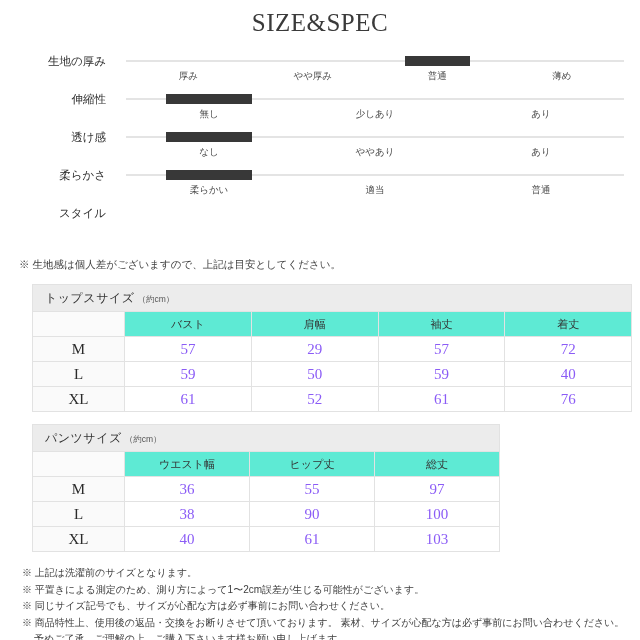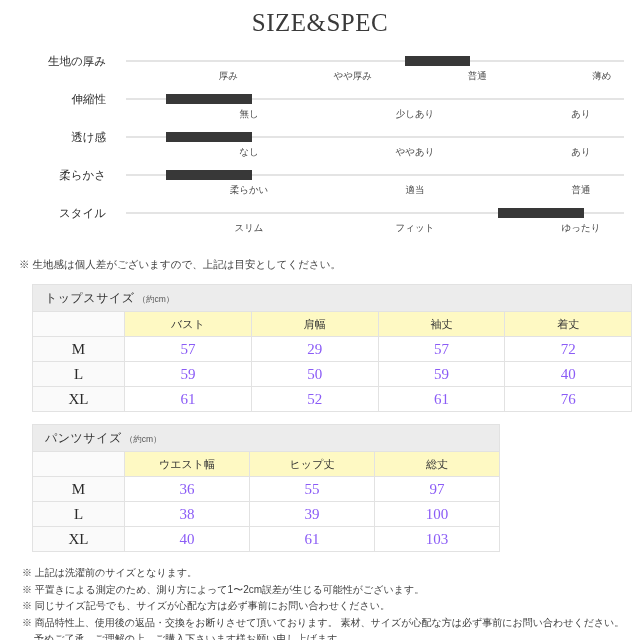--- a/index.html
+++ b/index.html
@@ -77,21 +77,20 @@
     margin-top: 2px;
   }
   .spec-tick {
     position: absolute;
     top: 0;
     text-align: center;
     font-size: 9.5px;
     color: #4a4a4a;
     transform: translateX(-50%);
     white-space: nowrap;
-    margin-left: 40px;
   }
 
   .note-line {
     margin-top: 14px;
     padding-left: 19px;
     font-size: 10.5px;
     color: #3d3d3d;
   }
 
   
@@ -122,21 +121,21 @@
     color: #333333;
     letter-spacing: 0.5px;
   }
   .tbl-caption .unit {
     font-size: 8.5px;
     color: #555555;
     letter-spacing: 0;
     margin-left: 3px;
   }
   .col-head {
-    background: #fef9c3;
+    background: #5eead4;
     font-family: Liberation Mono, monospace;
     font-size: 11px;
     color: #333333;
     font-weight: 400;
   }
   .size-cell {
     background: #fafafa;
     font-size: 15px;
     color: #2b2b2b;
   }
@@ -221,31 +220,20 @@
           </div>
           <div class="spec-ticks">
             <div class="spec-tick" style="left: 16.6667%;">柔らかい</div>
             <div class="spec-tick" style="left: 50%;">適当</div>
             <div class="spec-tick" style="left: 83.3333%;">普通</div>
           </div>
         </div>
       </div>
       <div class="spec-row">
         <div class="spec-label">スタイル</div>
-        <div class="spec-track-wrap">
-          <div class="spec-track">
-            <div class="spec-line" style="background: rgb(228, 228, 228);"></div>
-            <div class="spec-marker" style="background: rgb(56, 56, 56); left: 74.6667%; width: 17.3333%;"></div>
-          </div>
-          <div class="spec-ticks">
-            <div class="spec-tick" style="left: 16.6667%;">スリム</div>
-            <div class="spec-tick" style="left: 50%;">フィット</div>
-            <div class="spec-tick" style="left: 83.3333%;">ゆったり</div>
-          </div>
-        </div>
       </div>
     </div>
 
   <div class="note-line">※ 生地感は個人差がございますので、上記は目安としてください。</div>
 
   <div class="table-wrap">
     <table class="size-table tops-table">
       <colgroup>
         <col style="width:92px">
           <col>
@@ -309,21 +297,21 @@
           </tr>
           <tr>
             <td class="size-cell">M</td>
             <td class="val-cell">36</td>
             <td class="val-cell">55</td>
             <td class="val-cell">97</td>
           </tr>
           <tr>
             <td class="size-cell">L</td>
             <td class="val-cell">38</td>
-            <td class="val-cell">39</td>
+            <td class="val-cell">90</td>
             <td class="val-cell">100</td>
           </tr>
           <tr>
             <td class="size-cell">XL</td>
             <td class="val-cell">40</td>
             <td class="val-cell">61</td>
             <td class="val-cell">103</td>
           </tr>
         </tbody>
     </table>

